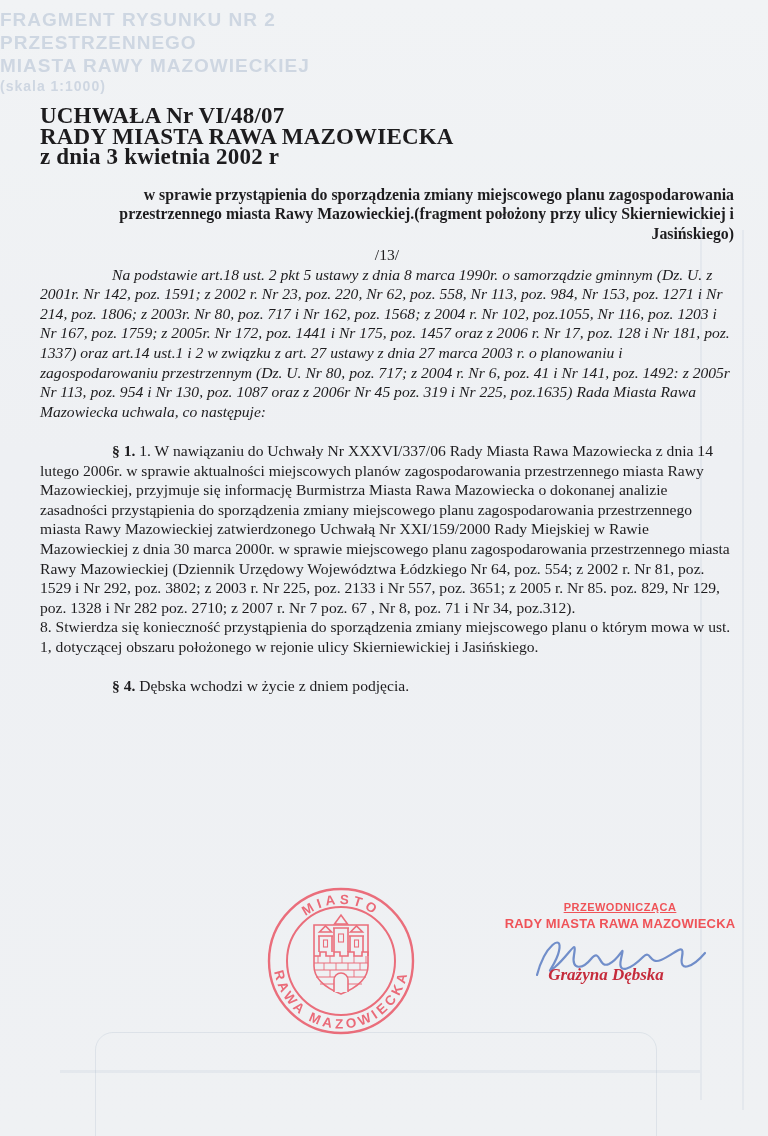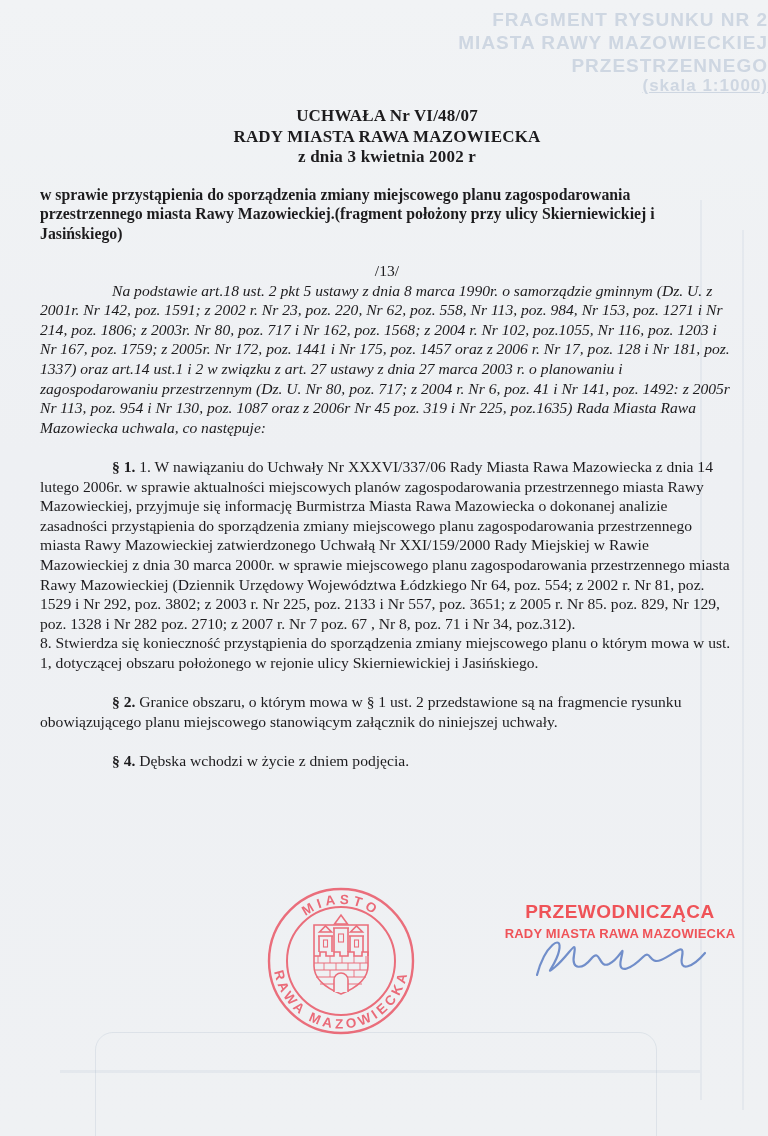--- a/index.html
+++ b/index.html
@@ -9,61 +9,61 @@
     margin:0 auto;
     background:#eff1f4;
     background-image:linear-gradient(180deg,#f1f3f5 0%,#eef0f3 40%,#eff1f3 100%);
     overflow:hidden;
     font-family:"Liberation Serif", serif;
     color:#1d1c1e;
   }
   
   .ghost{
     position:absolute;top:8px;left:0;right:0;
-    text-align:right;
+    text-align:left;
     font-family:"Liberation Sans", sans-serif;
     font-weight:bold;
     color:rgba(155,172,198,0.40);
     letter-spacing:1px;
     line-height:23px;
     font-size:19px;
     user-select:none;
   }
-  .ghost .small{font-size:17px;line-height:18px;text-decoration:underline;}
+  .ghost .small{font-size:14px;line-height:18px;}
   
   .ghost-rect{position:absolute;border:1px solid rgba(140,158,182,0.18);border-radius:18px;}
   .ghost-line{position:absolute;background:rgba(140,158,182,0.10);}
   .main{
     position:absolute;left:40px;right:34px;top:106px;
     font-size:15.6px;line-height:19.6px;
   }
   .title{
-    text-align:center;font-weight:bold;font-size:17px;line-height:20.5px;
+    text-align:left;font-weight:bold;font-size:23px;line-height:20.5px;
     letter-spacing:0.2px;
     font-family:Liberation Serif, serif;
   }
   .subject{
-    margin-top:17px;font-weight:bold;font-size:15.8px;line-height:19.5px;
+    margin-top:17px;font-weight:bold;font-size:15.8px;line-height:19.5px;text-align:right;
   }
-  .refnum{text-align:center;margin-top:18px;}
+  .refnum{text-align:center;margin-top:2px;}
   p{margin:0;}
   .preamble{margin-top:0;text-indent:72px;font-style:italic;}
   .block{margin-top:19.6px;}
   .indent{text-indent:72px;}
   .lead{font-weight:bold;}
   
   .stamp{position:absolute;left:264px;top:884px;width:154px;height:154px;}
   
   .sig{
     position:absolute;left:490px;top:901px;width:260px;
     text-align:center;
     font-family:"Liberation Sans", sans-serif;
     color:#ef5358;
   }
-  .sig-role1{font-size:19px;font-weight:bold;letter-spacing:0.5px;}
+  .sig-role1{font-size:11px;font-weight:bold;letter-spacing:0.5px;text-decoration:underline;}
   .sig-role2{font-size:13px;font-weight:bold;margin-top:3px;letter-spacing:0.2px;}
   .sig-scribble{position:absolute;left:25px;top:26px;width:200px;height:62px;}
   .sig-name{
     position:relative;margin-top:34px;margin-right:28px;
     font-family:"Liberation Serif", serif;
     font-style:italic;font-weight:bold;
     font-size:17px;color:#c52b3b;
   }
 </style>
 </head>
@@ -71,42 +71,41 @@
 
 <div class="page">
 
   <div class="ghost-rect" style="left:95px;top:1032px;width:560px;height:120px;"></div>
   <div class="ghost-line" style="left:60px;top:1070px;width:640px;height:3px;"></div>
   <div class="ghost-line" style="left:700px;top:200px;width:2px;height:900px;"></div>
   <div class="ghost-line" style="left:742px;top:230px;width:2px;height:880px;"></div>
 
   <div class="ghost">
     <div>FRAGMENT RYSUNKU NR 2</div>
+    <div>PRZESTRZENNEGO</div>
     <div>MIASTA RAWY MAZOWIECKIEJ</div>
-    <div>PRZESTRZENNEGO</div>
     <div class="small">(skala 1:1000)</div>
   </div>
 
   <div class="main">
     <div class="title">
       <div>UCHWAŁA Nr VI/48/07</div>
       <div>RADY MIASTA RAWA MAZOWIECKA</div>
       <div>z dnia  3 kwietnia   2002 r</div>
     </div>
 
     <div class="subject">w sprawie przystąpienia do sporządzenia zmiany miejscowego planu zagospodarowania przestrzennego miasta Rawy Mazowieckiej.(fragment położony przy ulicy Skierniewickiej i Jasińskiego)</div>
 
     <div class="refnum">/13/</div>
 
     <p class="preamble">Na podstawie art.18 ust. 2 pkt 5 ustawy z dnia 8 marca 1990r. o samorządzie gminnym (Dz. U. z 2001r. Nr 142, poz. 1591; z 2002 r. Nr 23, poz. 220, Nr 62, poz. 558, Nr 113, poz. 984, Nr 153, poz. 1271 i Nr 214, poz. 1806; z 2003r. Nr 80, poz. 717 i Nr 162, poz. 1568; z 2004 r. Nr 102, poz.1055, Nr 116, poz. 1203 i Nr 167, poz. 1759; z 2005r. Nr 172, poz. 1441 i Nr 175, poz. 1457 oraz z 2006 r. Nr 17, poz. 128 i Nr 181, poz. 1337) oraz art.14 ust.1 i 2 w związku z art. 27 ustawy z dnia 27 marca 2003 r. o planowaniu i zagospodarowaniu przestrzennym (Dz. U. Nr 80, poz. 717; z 2004 r. Nr 6, poz. 41 i Nr 141, poz. 1492: z 2005r Nr 113, poz. 954 i Nr 130, poz. 1087 oraz z 2006r Nr 45 poz. 319 i Nr 225, poz.1635) Rada Miasta Rawa Mazowiecka uchwala, co następuje:</p>
 
     <p class="block indent"><span class="lead">§ 1.</span> <span>1. W nawiązaniu do Uchwały Nr XXXVI/337/06 Rady Miasta Rawa Mazowiecka z dnia 14 lutego 2006r. w sprawie aktualności miejscowych planów zagospodarowania przestrzennego miasta Rawy Mazowieckiej, przyjmuje się informację Burmistrza Miasta Rawa Mazowiecka o dokonanej analizie zasadności przystąpienia do sporządzenia zmiany miejscowego planu zagospodarowania przestrzennego miasta Rawy Mazowieckiej zatwierdzonego Uchwałą Nr XXI/159/2000 Rady Miejskiej w Rawie Mazowieckiej z dnia 30 marca 2000r. w sprawie miejscowego planu zagospodarowania przestrzennego miasta Rawy Mazowieckiej (Dziennik Urzędowy Województwa Łódzkiego Nr 64, poz. 554; z 2002 r. Nr 81, poz. 1529 i Nr 292, poz. 3802; z 2003 r. Nr 225, poz. 2133 i Nr 557, poz. 3651; z 2005 r. Nr 85. poz. 829, Nr 129, poz. 1328 i Nr 282 poz. 2710; z 2007 r. Nr 7 poz. 67 , Nr 8, poz. 71 i Nr 34, poz.312).</span></p>
     <p>8. Stwierdza się konieczność przystąpienia do sporządzenia zmiany miejscowego planu o którym mowa w ust. 1, dotyczącej obszaru położonego w rejonie ulicy Skierniewickiej i Jasińskiego.</p>
 
-    <p class="block indent"><span class="lead">§ 2.</span> <span>Granice obszaru, o którym mowa w § 1 ust. 2 przedstawione są na fragmencie rysunku obowiązującego planu miejscowego stanowiącym załącznik  do niniejszej uchwały.</span></p>
 
 
     <p class="block indent"><span class="lead">§ 4.</span> <span>Dębska wchodzi w życie z dniem podjęcia.</span></p>
   </div>
 
   <div class="stamp">
     <svg width="154" height="154" viewBox="0 0 154 154">
       <g stroke="#ea5c6b" fill="none" stroke-width="2.4" opacity="0.88">
         <circle cx="77" cy="77" r="72"></circle>
         <circle cx="77" cy="77" r="54" stroke-width="2"></circle>
@@ -144,15 +143,16 @@
       </g>
     </svg>
   </div>
 
   <div class="sig">
     <div class="sig-role1">PRZEWODNICZĄCA</div>
     <div class="sig-role2">RADY MIASTA RAWA MAZOWIECKA</div>
     <svg class="sig-scribble" viewBox="0 0 200 62">
       <path d="M22,48 C30,18 48,6 44,24 C41,38 28,50 40,40 C56,26 62,10 59,28 C56,44 68,42 76,32 C86,20 83,42 94,37 C106,31 110,14 106,32 C102,50 118,40 128,30 C136,22 134,38 146,33 C160,27 170,14 167,30 C164,46 178,40 190,26" fill="none" stroke="#5b7dc2" stroke-width="2.2" stroke-linecap="round" opacity="0.85"></path>
     </svg>
+    <div class="sig-name">Grażyna Dębska</div>
   </div>
 
 </div>
 
 </body></html>

